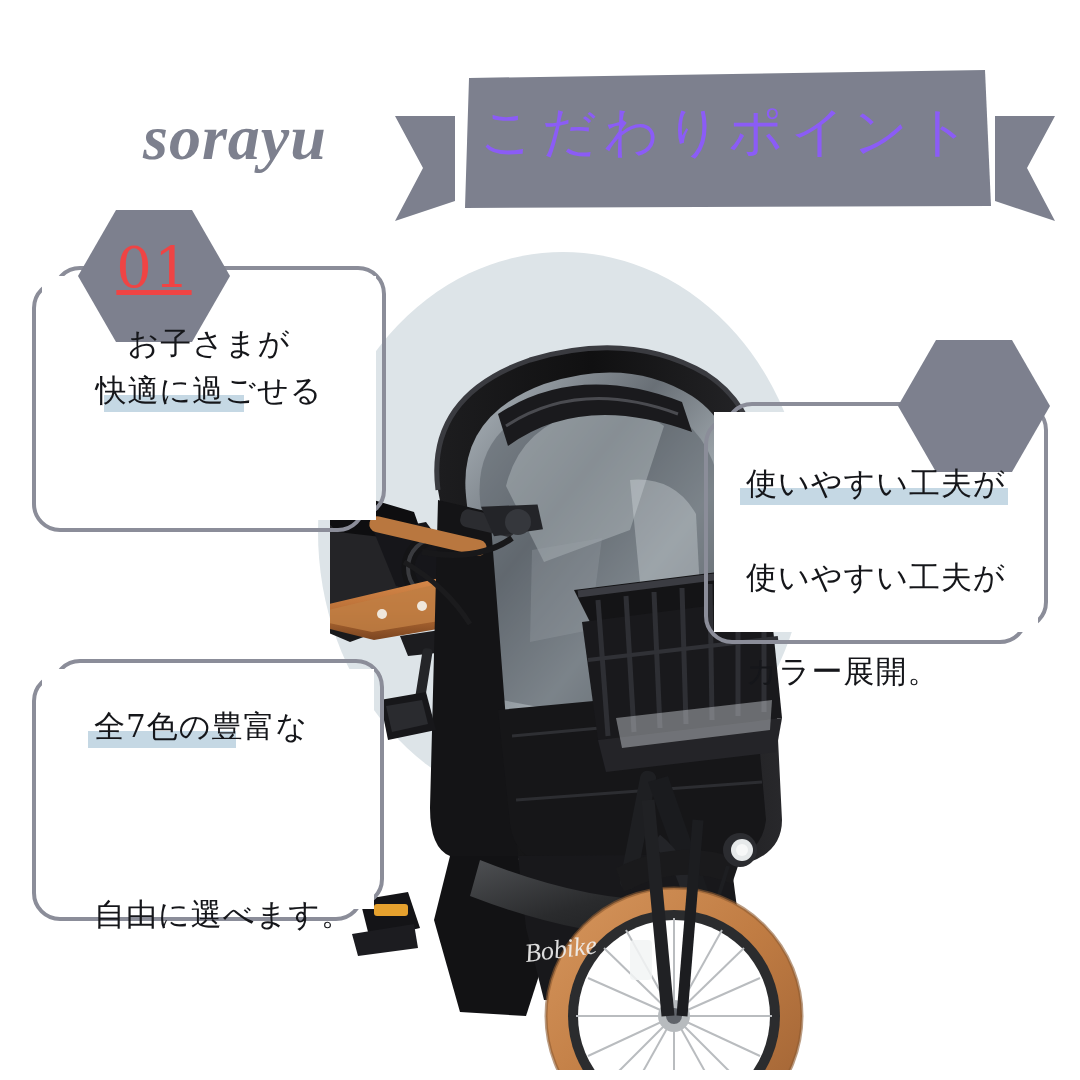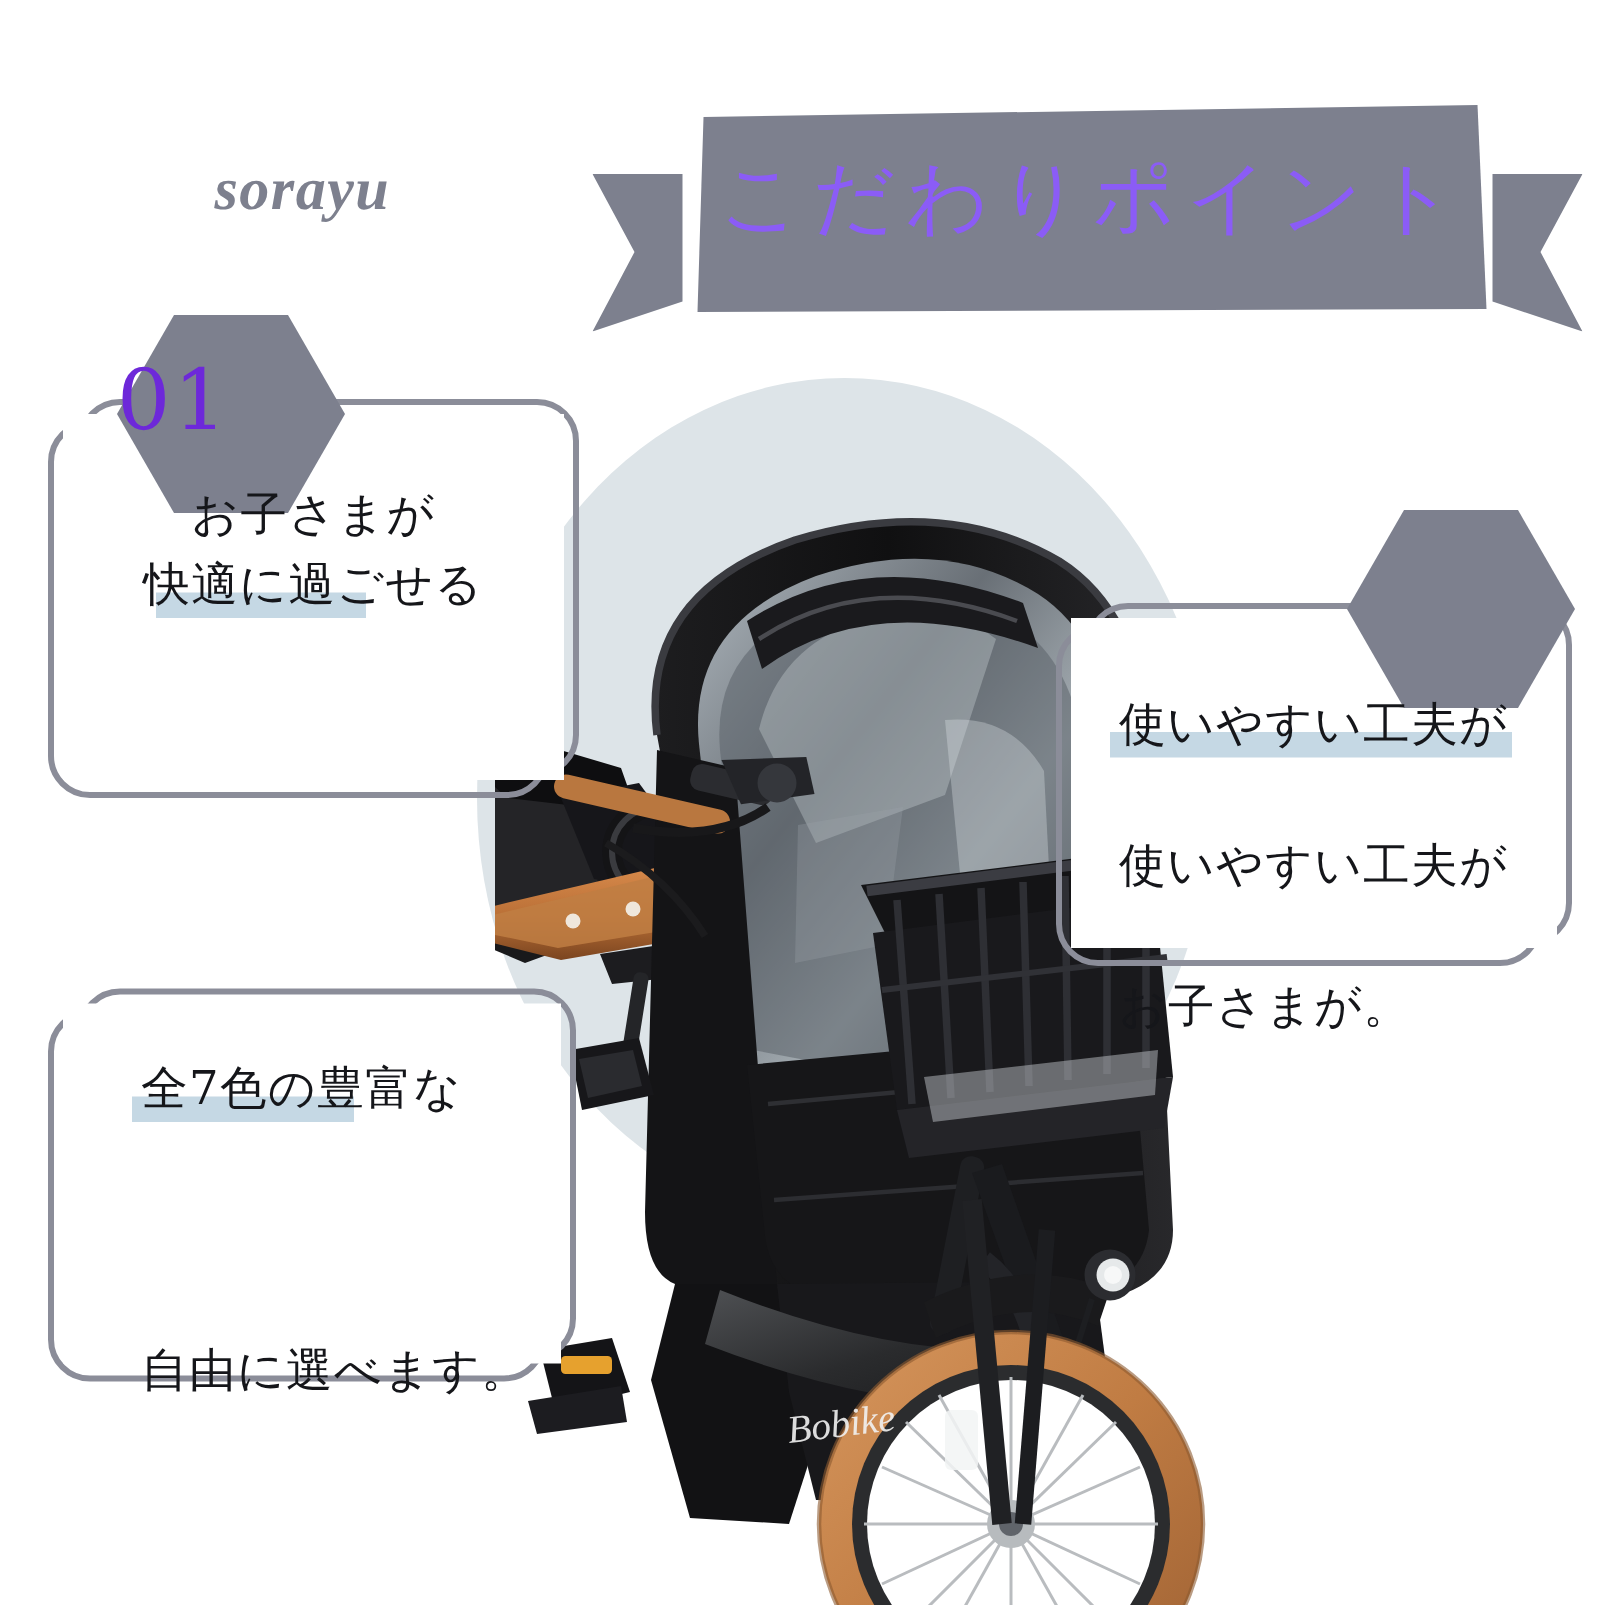--- a/index.html
+++ b/index.html
@@ -33,21 +33,21 @@
 
   
   .brand {
     position: absolute;
     left: 143px;
     top: 106px;
     z-index: 40;
     font-family: "Liberation Serif", "DejaVu Serif", serif;
     font-style: italic;
     font-weight: 700;
-    font-size: 40px;
+    font-size: 64px;
     letter-spacing: 1px;
     color: #7d808e;
     line-height: 1;
   }
 
   
   .ribbon {
     position: absolute;
     left: 395px;
     top: 56px;
@@ -89,26 +89,27 @@
   .hex {
     position: absolute;
     width: 152px;
     height: 132px;
     z-index: 3;
   }
   .hex svg { display: block; width: 100%; height: 100%; }
   .hex .num {
     position: absolute;
     left: 0; right: 0; top: 30px;
-    text-align: left;
-    color: #6d28d9;
+    text-align: center;
+    color: #ef4444;
     font-size: 56px;
     letter-spacing: 2px;
     font-family: "DejaVu Serif", "Liberation Serif", serif;
     line-height: 1;
+    text-decoration: underline;
   }
 
   .card .body {
     position: relative;
     z-index: 4;
     color: #15161a;
     font-size: 31px;
     line-height: 1.52;
     font-family: "DejaVu Serif", "Liberation Serif", serif;
     letter-spacing: 1px;
@@ -371,21 +372,21 @@
     </div>
     <div class="body">
       <span class="ln ln-1">
         <span class="hl"></span>
         <span class="txt">使いやすい工夫が</span>
       </span><br>
       <span class="ln ln-2">
         <span class="txt">使いやすい工夫が</span>
       </span><br>
       <span class="ln ln-3">
-        <span class="txt">お子さまが。</span>
+        <span class="txt">カラー展開。</span>
       </span>
     </div>
   </div>
 
   <div class="card" id="card-03">
     <div class="plate"></div>
     <div class="frame">
       <svg viewBox="0 0 360 268" xmlns="http://www.w3.org/2000/svg">
         <rect x="26" y="6" width="328" height="244" rx="26" fill="none" stroke="#8b8d99" stroke-width="4"></rect>
         <rect x="6" y="20" width="328" height="244" rx="26" fill="none" stroke="#8b8d99" stroke-width="4"></rect>

